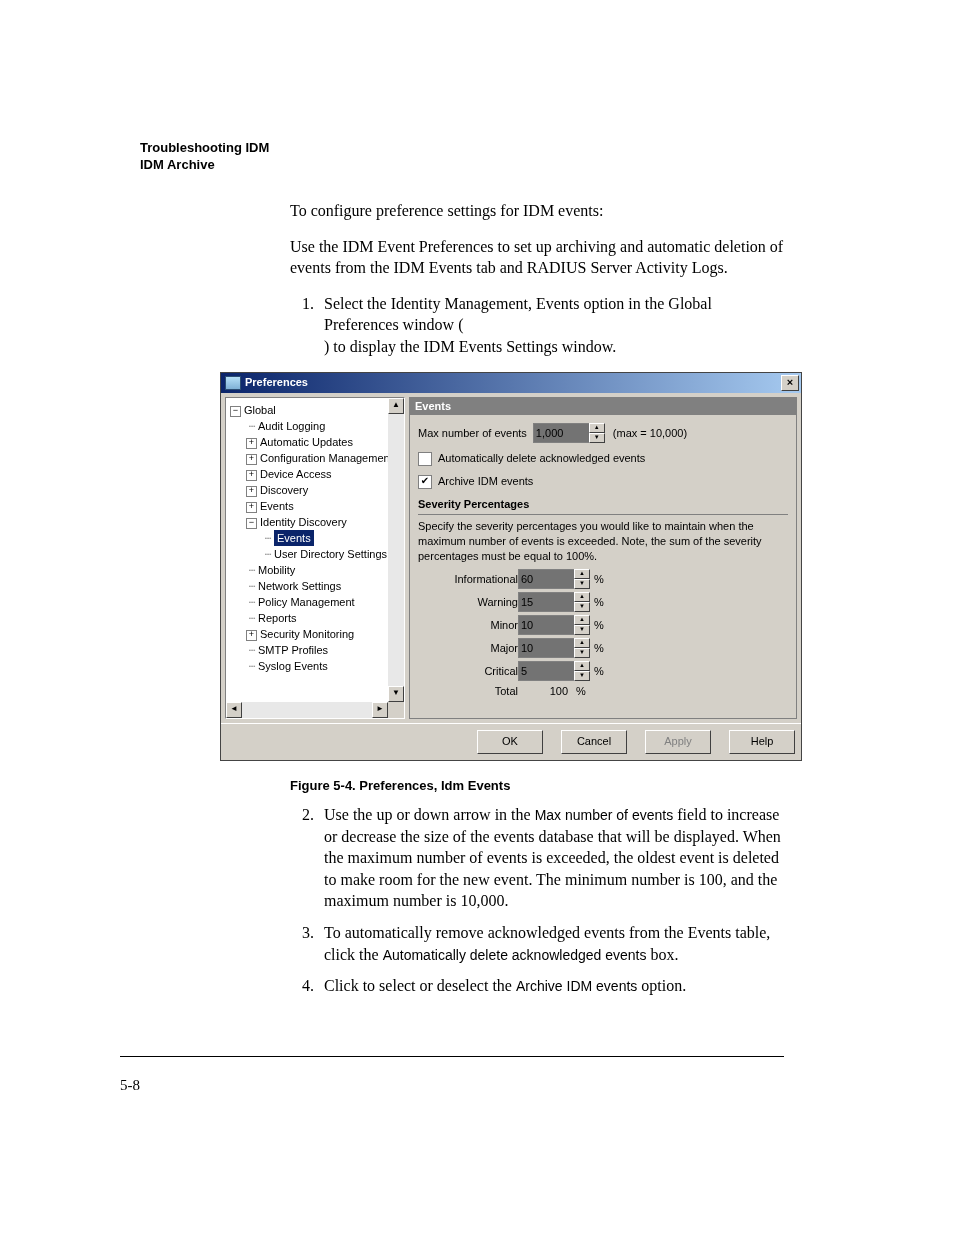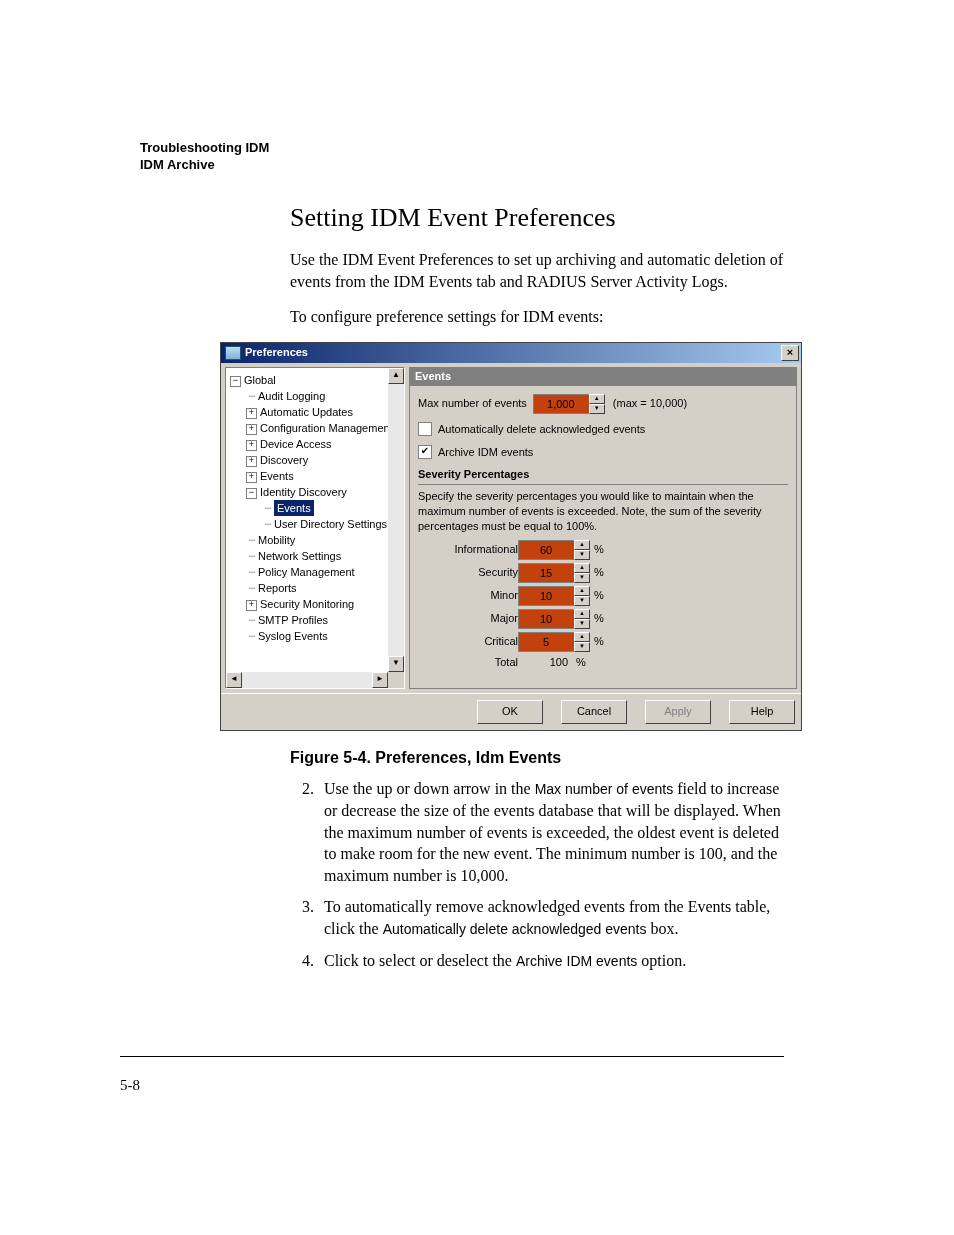--- a/index.html
+++ b/index.html
@@ -34,21 +34,21 @@
     font-family: "Times New Roman", serif;
     font-weight: normal;
     font-size: 26px;
     margin: 0 0 14px 0;
   }
   p { margin: 0 0 14px 0; }
   ol { margin: 0 0 14px 0; padding-left: 28px; }
   ol li { margin-bottom: 10px; padding-left: 6px; }
   .fig-caption {
     font-family: Arial, sans-serif;
-    font-size: 16px;
+    font-size: 13px;
     font-weight: bold;
     margin: 16px 0 10px 0;
   }
   .sans-inline { font-family: Arial, sans-serif; font-size: 14px; }
   .page-num {
     position: absolute;
     left: 120px;
     bottom: 140px;
     font-family: "Times New Roman", serif;
     font-size: 15px;
@@ -156,23 +156,23 @@
   }
   .row { margin-bottom:8px; display:flex; align-items:center; }
   .row .lbl { margin-right:6px; }
   .spin {
     display:inline-flex; align-items:center;
   }
   .spin input {
     width:50px; height:16px;
     border:1px solid #808080;
     border-right:none;
-    text-align:center; padding-right:3px;
+    text-align:left; padding-right:3px;
     font-family:Tahoma,Arial,sans-serif; font-size:11px;
-    background:#c2410c;
+    background:#737373;
   }
   .spin .buttons { display:flex; flex-direction:column; }
   .spin .buttons div {
     width:14px; height:8px; background:#d4d0c8;
     border:1px solid #fff;
     border-right-color:#404040; border-bottom-color:#404040;
     font-size:6px; text-align:center; line-height:6px;
   }
   .chk {
     display:inline-block;
@@ -207,25 +207,31 @@
 <body>
 
 <div class="page">
 
   <div class="running-head">
     <div>Troubleshooting IDM</div>
     <div>IDM Archive</div>
   </div>
 
   <div class="body-col">
-    <h2 class="section-title">Setting IDM Event Preferences</h2>
-
+
+    <p>To configure preference settings for IDM events:</p>
     <p>Use the IDM Event Preferences to set up archiving and automatic deletion of events from the IDM Events tab and RADIUS Server Activity Logs.</p>
-    <p>To configure preference settings for IDM events:</p>
-
+
+    <ol>
+      <li>
+        <span>Select the Identity Management, Events option in the Global Preferences window (</span>
+        <span style="display:inline-block; width:310px;"></span>
+        <span>) to display the IDM Events Settings window.</span>
+      </li>
+    </ol>
 
     <div class="win">
       <div class="titlebar">
         <div class="title-icon"></div>
         <span>Preferences</span>
         <div class="title-spacer"></div>
         <div class="close-btn">×</div>
       </div>
 
       <div class="win-body">
@@ -296,21 +302,21 @@
                   <span class="spin">
                     <input value="60" style="">
                     <span class="buttons">
                       <div>▲</div>
                       <div>▼</div>
                     </span>
                   </span>
                   <span class="pct">%</span>
                 </div>
               <div class="sev-row">
-                  <span class="sev-label">Security</span>
+                  <span class="sev-label">Warning</span>
                   <span class="spin">
                     <input value="15" style="">
                     <span class="buttons">
                       <div>▲</div>
                       <div>▼</div>
                     </span>
                   </span>
                   <span class="pct">%</span>
                 </div>
               <div class="sev-row">

